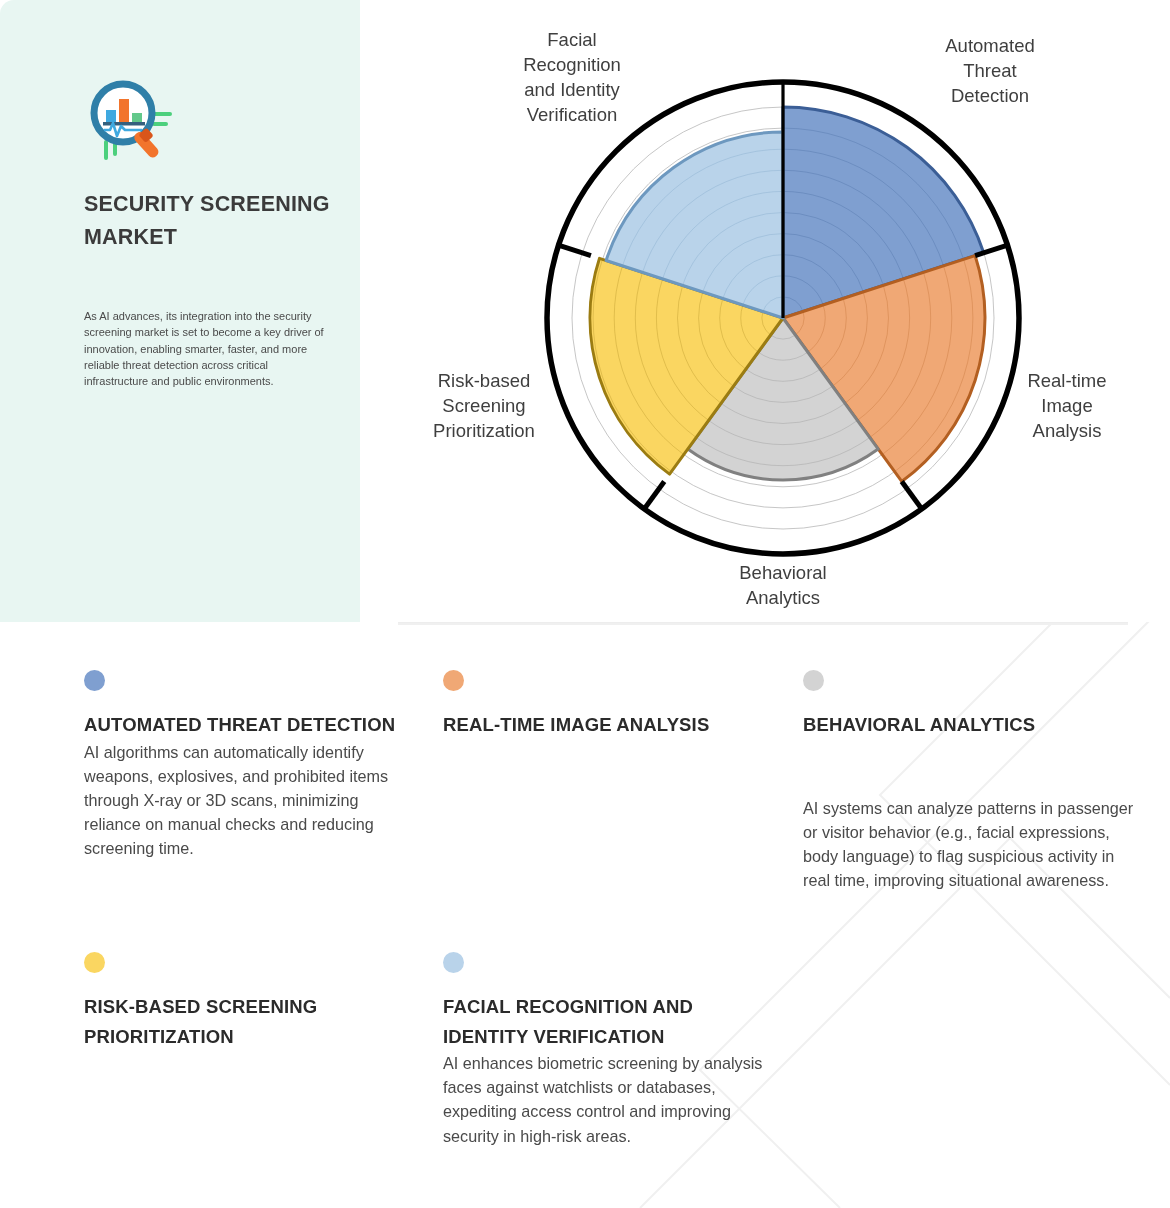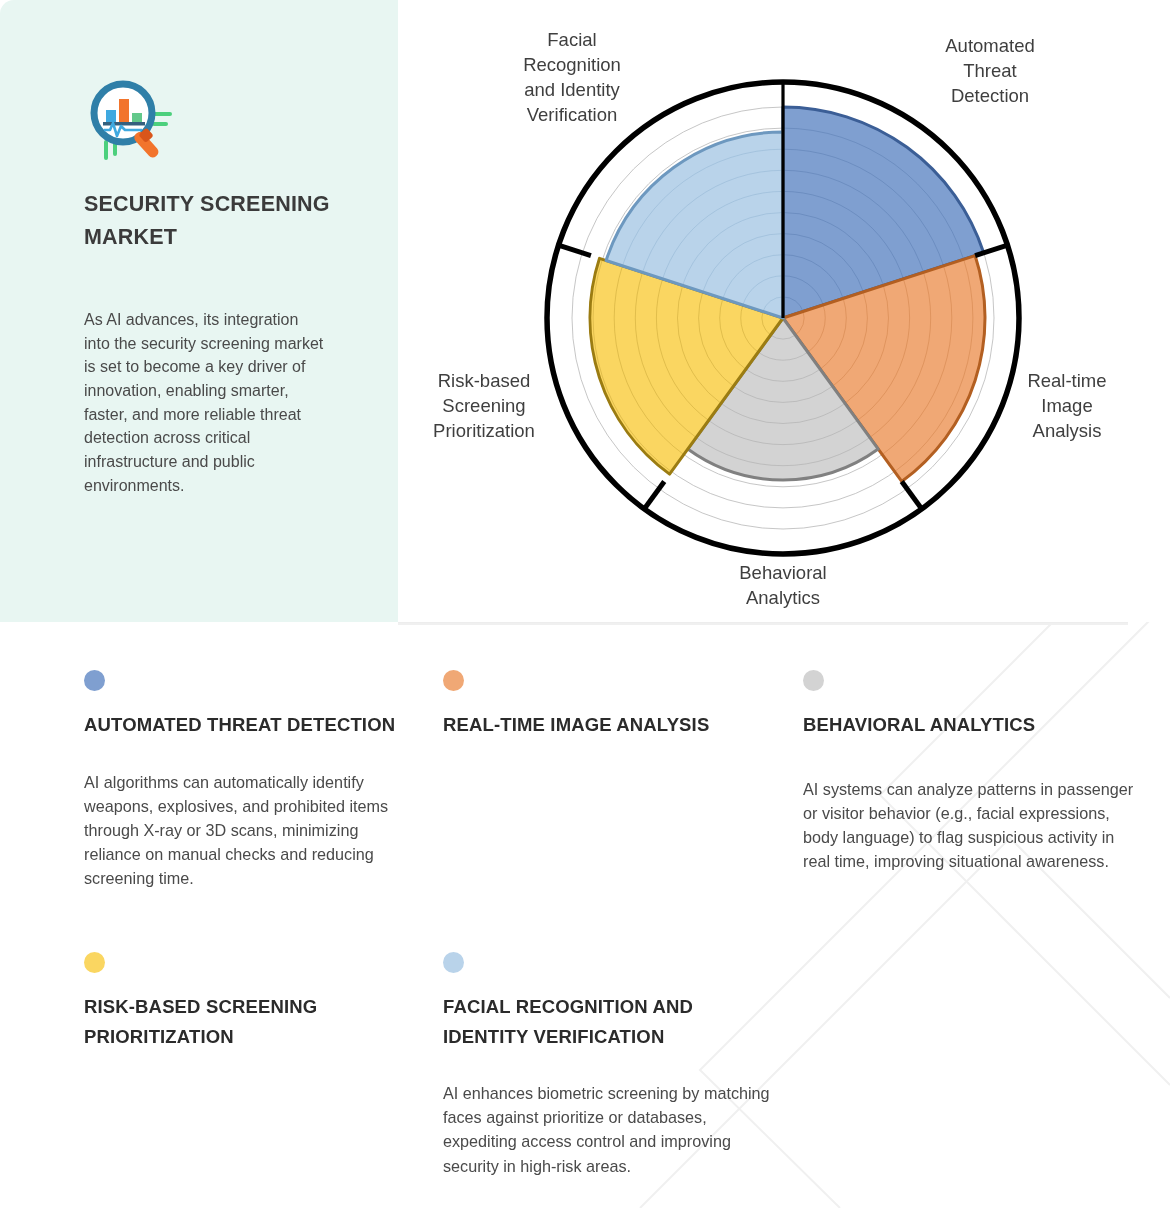--- a/index.html
+++ b/index.html
@@ -25,21 +25,21 @@
   
   .top-section {
     position: absolute;
     left: 0; top: 0;
     width: 1170px; height: 624px;
     z-index: 2;
   }
   .left-panel {
     position: absolute;
     left: 0; top: 0;
-    width: 398px; height: 622px;
+    width: 360px; height: 622px;
     background: #e8f6f2;
     border-top-left-radius: 14px;
   }
   .icon-wrap {
     position: absolute;
     left: 84px; top: 78px;
     width: 96px; height: 86px;
   }
   .brand-title {
     position: absolute;
@@ -49,21 +49,21 @@
     font-weight: bold;
     line-height: 1.55;
     letter-spacing: 0.2px;
     color: #3b3b3b;
     text-transform: uppercase;
   }
   .brand-body {
     position: absolute;
     left: 84px; top: 308px;
     width: 240px;
-    font-size: 16px;
+    font-size: 11px;
     line-height: 1.48;
     color: #4a4a4a;
   }
   .chart-area {
     position: absolute;
     left: 398px; top: 0;
     width: 772px; height: 622px;
     background: #ffffff;
   }
   .hr-divider {
@@ -97,22 +97,22 @@
     color: #2b2b2b;
     letter-spacing: 0.15px;
     text-transform: uppercase;
   }
   .card .card-body {
     margin-top: 14px;
     font-size: 16.2px;
     line-height: 1.49;
     color: #4a4a4a;
   }
-  .card.tall-title .card-body { margin-top: 30px; }
-  .card.short-title .card-body { margin-top: 37px; }
+  .card.tall-title .card-body { margin-top: 0; }
+  .card.short-title .card-body { margin-top: 56px; }
 </style>
 </head>
 <body>
 
 <div id="page">
 
   <svg class="watermark" width="1170" height="1208" viewBox="0 0 1170 1208">
     <g stroke="#f0f0f0" stroke-width="2" fill="none">
       <path d="M1170 505 L 880 795 L 1170 1085"></path>
       <path d="M1170 600 L 700 1070 L 840 1208"></path>
@@ -265,17 +265,17 @@
     </div>
 
     <div class="card tall-title" style="left:84px; top:328px; width:340px;">
       <span class="dot" style="background: rgb(250, 214, 97);"></span>
       <div class="card-title">RISK-BASED SCREENING PRIORITIZATION</div>
     </div>
 
     <div class="card tall-title" style="left:443px; top:328px; width:330px;">
       <span class="dot" style="background: rgb(185, 211, 234);"></span>
       <div class="card-title">FACIAL RECOGNITION AND IDENTITY VERIFICATION</div>
-      <div class="card-body">AI enhances biometric screening by matching faces against prioritize or databases, expediting access control and improving security in high-risk areas.</div>
+      <div class="card-body">AI enhances biometric screening by analysis faces against watchlists or databases, expediting access control and improving security in high-risk areas.</div>
     </div>
 
   </div>
 </div>
 
 </body></html>

